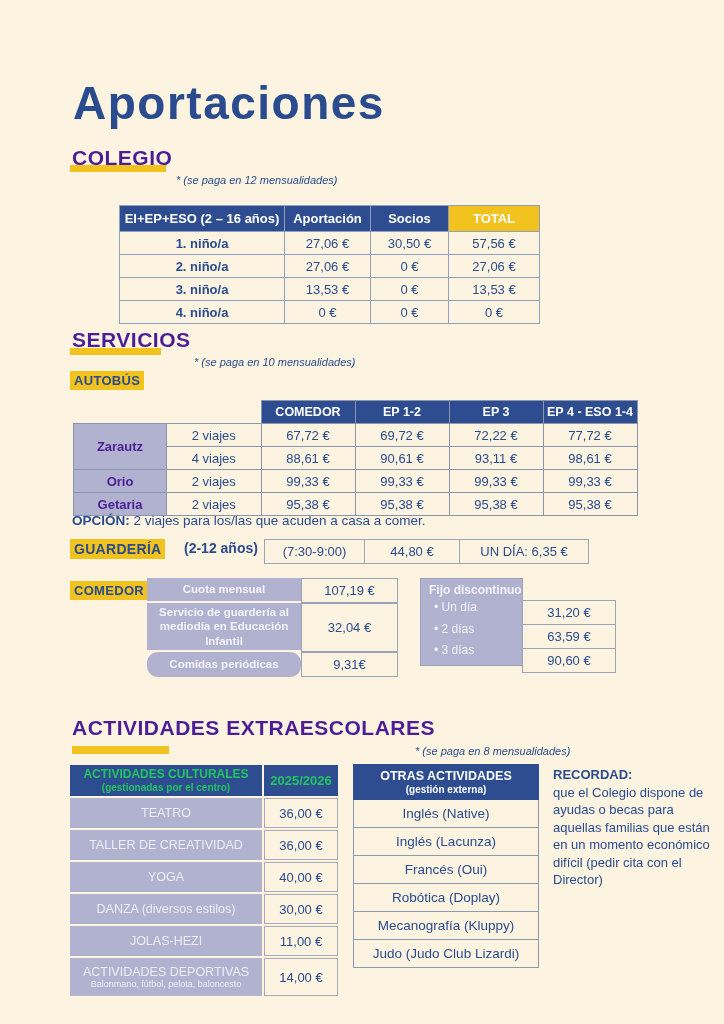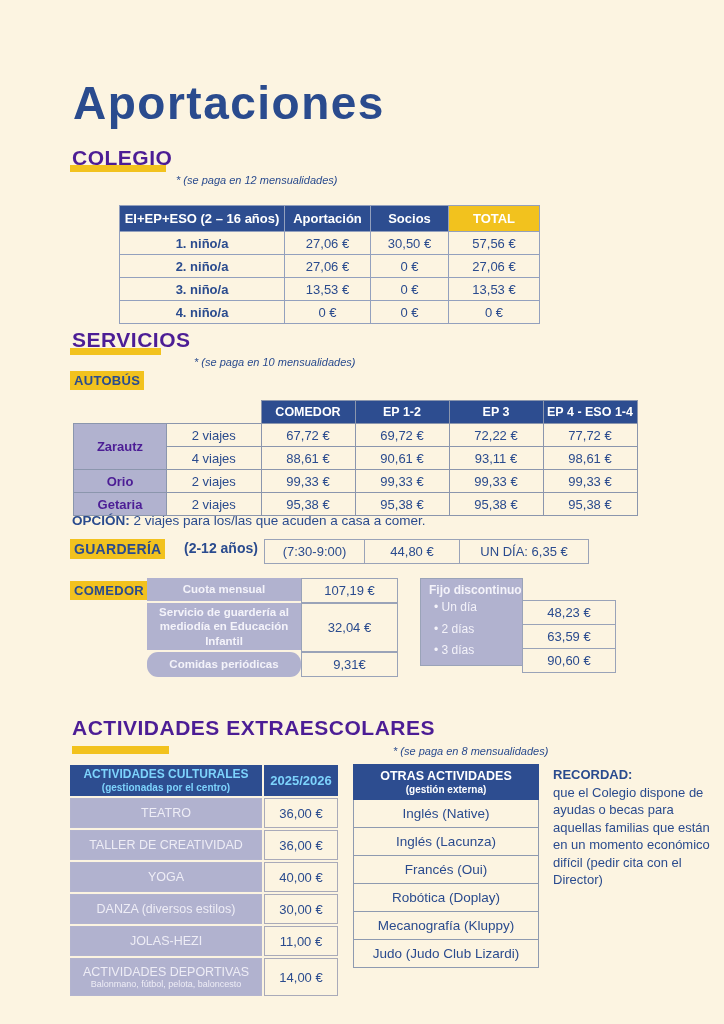--- a/index.html
+++ b/index.html
@@ -13,21 +13,21 @@
   .colegio-h{left:72px;top:146px;font-size:21px;}
   .servicios-h{left:72px;top:328px;font-size:21px;}
   .extra-h{left:72px;top:716px;font-size:21px;}
   .bar{background:#f2c21e;}
   .colegio-bar{left:70px;top:165px;width:96px;height:7px;}
   .servicios-bar{left:70px;top:348px;width:91px;height:7px;}
   .extra-bar{left:72px;top:746px;width:97px;height:8px;}
   .note{font-size:11px;font-style:italic;color:#2a4b8e;margin-top:21px;}
   .colegio-note{left:176px;top:153px;}
   .servicios-note{left:194px;top:335px;}
-  .extra-note{left:393px;top:724px;}
+  .extra-note{left:415px;top:724px;}
 
   
   .hl{background:#f2c21e;font-weight:bold;font-size:13px;padding:2px 4px;color:#2a4b8e;letter-spacing:.3px;}
   .autobus-label{left:70px;top:371px;}
   .guarderia-label{left:70px;top:539px;font-size:14px;}
   .comedor-label{left:70px;top:581px;}
   .ages{left:184px;top:540px;font-weight:bold;font-size:14px;}
 
   
   table{border-collapse:collapse;}
@@ -67,21 +67,21 @@
   
   .fijo-block{left:420px;top:578px;width:103px;height:88px;box-sizing:border-box;background:#b1b2cf;border:1px solid #9aa3b8;color:#f4f3fa;font-size:12px;}
   .fijo-head{font-weight:bold;padding:4px 0 0 8px;}
   .fijo-item{padding-left:13px;line-height:21.5px;}
   .tfijo{left:522px;top:600px;font-size:13px;}
   .tfijo td{border:1px solid #9aa3b8;width:90px;height:21px;text-align:center;vertical-align:middle;color:#2a4b8e;}
 
   
   .tcult{left:68px;top:763px;border-collapse:separate;border-spacing:2px;}
   .tcult th,.tcult td{text-align:center;vertical-align:middle;padding:0;}
-  .tcult .hd th{background:#2d4d90;color:#7dd3fc;border:1px solid #2d4d90;height:29px;}
+  .tcult .hd th{background:#2d4d90;color:#22c55e;border:1px solid #2d4d90;height:29px;}
   .tcult .h1{font-size:12px;font-weight:bold;line-height:1.2;}
   .tcult .h1 .sub{font-size:10px;}
   .tcult .year{font-size:13px;font-weight:bold;}
   .tcult th.lab{background:#b1b2cf;color:#eeedf6;font-weight:normal;font-size:12.5px;border:1px solid #b3b4cf;line-height:1.15;}
   .tcult th.lab .sub2{font-size:9px;}
   .tcult td{border:1px solid #a9aab9;font-size:13px;color:#2a4b8e;}
   .lc1{width:190px;}.lc2{width:72px;}
   .tcult .row th,.tcult .row td{height:28px;}
   .tcult .rowl th,.tcult .rowl td{height:36px;}
 
@@ -227,21 +227,21 @@
 
   <div class="abs fijo-block">
     <div class="fijo-head">Fijo discontinuo</div>
     <div class="fijo-item">• Un día</div>
     <div class="fijo-item">• 2 días</div>
     <div class="fijo-item">• 3 días</div>
   </div>
   <table class="abs tfijo">
     <tbody>
         <tr>
-          <td>48,23 €</td>
+          <td>31,20 €</td>
         </tr>
     <tr>
           <td>63,59 €</td>
         </tr>
     <tr>
           <td>90,60 €</td>
         </tr>
   </tbody>
     </table>
 

